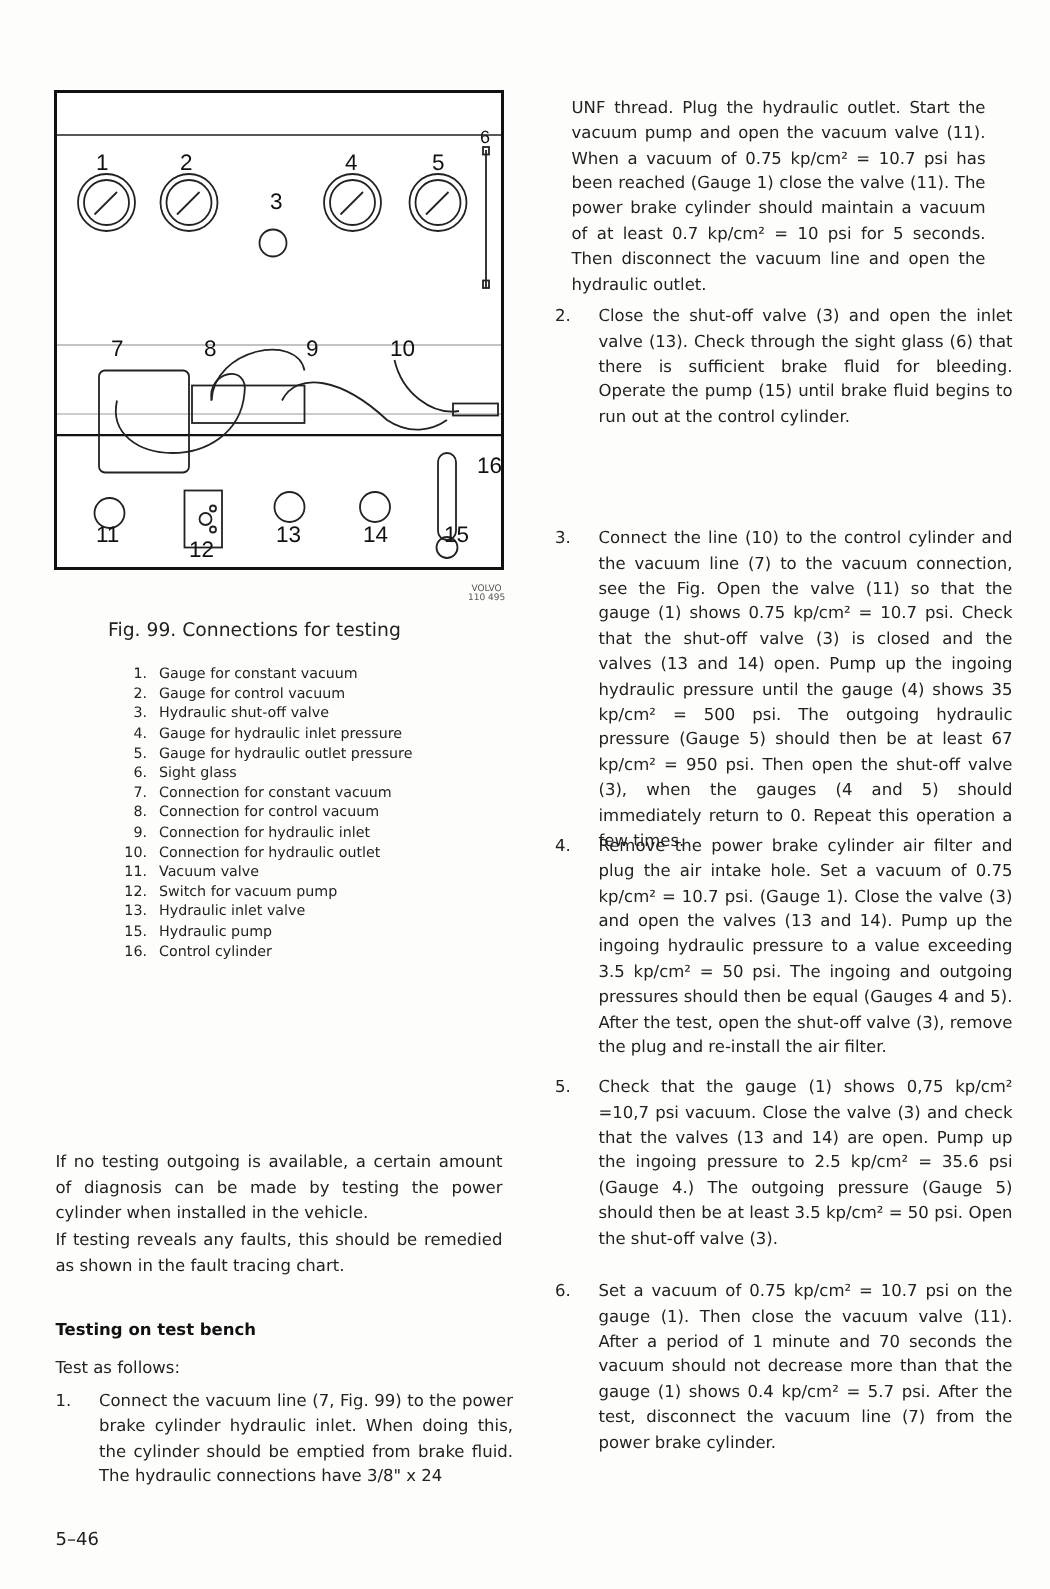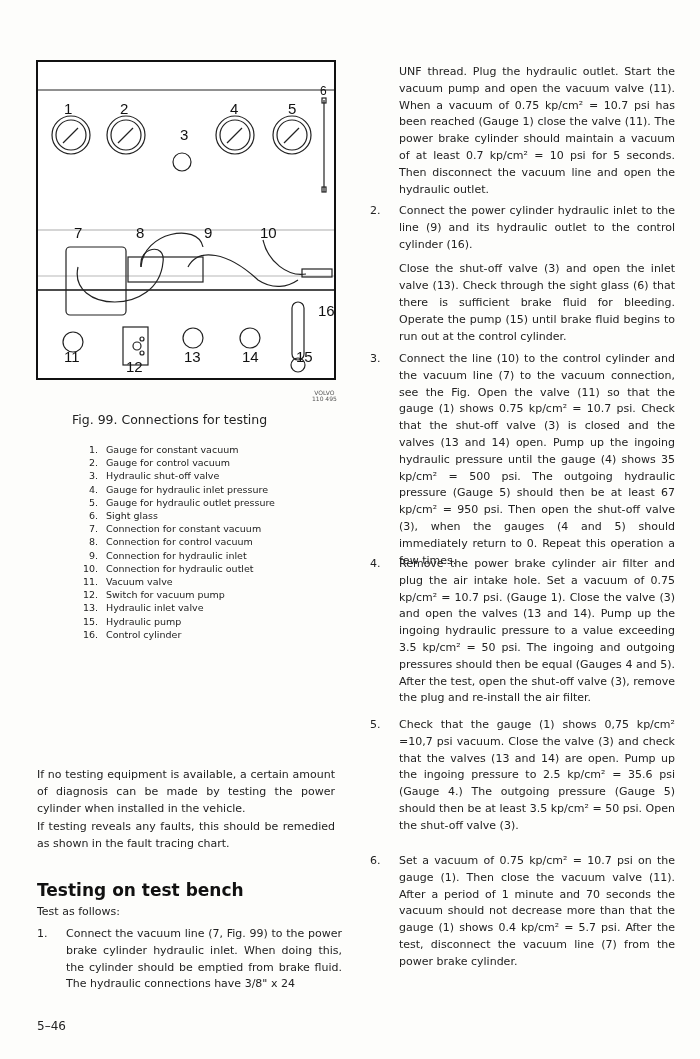--- a/index.html
+++ b/index.html
@@ -9,21 +9,21 @@
   }
   .fig { position:absolute; left:36px; top:60px; width:300px; height:320px; border:2px solid #111; box-sizing:border-box; background:#fff; }
   .fig svg { position:absolute; left:0; top:0; }
   .fig .num { position:absolute; font-family:"Liberation Sans", sans-serif; font-size:15px; color:#111; }
   .logo { position:absolute; left:312px; top:390px; font-size:6px; line-height:6px; color:#555; text-align:center; }
   .caption { position:absolute; left:72px; top:412px; font-size:12.5px; color:#222;text-align:center; }
   .legend { position:absolute; left:76px; top:443px; width:270px; font-size:9.5px; line-height:13.2px; color:#222; }
   .legend .row { display:flex; }
   .legend .n { width:22px; text-align:right; padding-right:8px; flex-shrink:0; }
   .lp { position:absolute; left:37px; width:298px; font-size:11px; line-height:17px; text-align:justify; color:#222; }
-  .heading { position:absolute; left:37px; top:880px; font-size:17px; font-weight:bold; color:#111; }
+  .heading { position:absolute; left:37px; top:880px; font-size:11px; font-weight:bold; color:#111; }
   .sub { position:absolute; left:37px; top:905px; font-size:11px; color:#222;text-align:center; }
   .step { position:absolute; width:305px; font-size:11px; line-height:16.8px; color:#222; }
   .step .sn { position:absolute; left:0; top:0; }
   .step .st { margin-left:29px; text-align:justify; }
   .step p { margin:0 0 8px 0; }
   .pagenum { position:absolute; left:37px; top:1019px; font-size:12px; color:#222; }
 </style>
 </head>
 <body>
 
@@ -154,42 +154,41 @@
   <div class="row">
       <span class="n">15.</span>
       <span>Hydraulic pump</span>
     </div>
   <div class="row">
       <span class="n">16.</span>
       <span>Control cylinder</span>
     </div>
 </div>
 
-<div class="lp" style="top:766px;">If no testing equipment is available, a certain amount of diagnosis can be made by testing the power cylinder when installed in the vehicle.</div>
+<div class="lp" style="top:766px;">If no testing outgoing is available, a certain amount of diagnosis can be made by testing the power cylinder when installed in the vehicle.</div>
 <div class="lp" style="top:818px;">If testing reveals any faults, this should be remedied as shown in the fault tracing chart.</div>
 <div class="heading">Testing on test bench</div>
 <div class="sub">Test as follows:</div>
 
 <div class="step" style="left:37px;top:926px;">
   <span class="sn">1.</span>
   <div class="st">
       <p>Connect the vacuum line (7, Fig. 99) to the power brake cylinder hydraulic inlet. When doing this, the cylinder should be emptied from brake fluid. The hydraulic connections have 3/8" x 24</p>
     </div>
 </div>
 
-<div class="step" style="left:370px;top:64px;">
+<div class="step" style="left:352px;top:64px;">
   <span class="sn"></span>
   <div class="st">
       <p>UNF thread. Plug the hydraulic outlet. Start the vacuum pump and open the vacuum valve (11). When a vacuum of 0.75 kp/cm² = 10.7 psi has been reached (Gauge 1) close the valve (11). The power brake cylinder should maintain a vacuum of at least 0.7 kp/cm² = 10 psi for 5 seconds. Then disconnect the vacuum line and open the hydraulic outlet.</p>
     </div>
 </div>
 <div class="step" style="left:370px;top:203px;">
   <span class="sn">2.</span>
   <div class="st">
-      <p>Connect the power cylinder hydraulic inlet to the line (9) and its hydraulic outlet to the control cylinder (16).</p>
       <p>Close the shut-off valve (3) and open the inlet valve (13). Check through the sight glass (6) that there is sufficient brake fluid for bleeding. Operate the pump (15) until brake fluid begins to run out at the control cylinder.</p>
     </div>
 </div>
 <div class="step" style="left:370px;top:351px;">
   <span class="sn">3.</span>
   <div class="st">
       <p>Connect the line (10) to the control cylinder and the vacuum line (7) to the vacuum connection, see the Fig. Open the valve (11) so that the gauge (1) shows 0.75 kp/cm² = 10.7 psi. Check that the shut-off valve (3) is closed and the valves (13 and 14) open. Pump up the ingoing hydraulic pressure until the gauge (4) shows 35 kp/cm² = 500 psi. The outgoing hydraulic pressure (Gauge 5) should then be at least 67 kp/cm² = 950 psi. Then open the shut-off valve (3), when the gauges (4 and 5) should immediately return to 0. Repeat this operation a few times.</p>
     </div>
 </div>
 <div class="step" style="left:370px;top:556px;">

